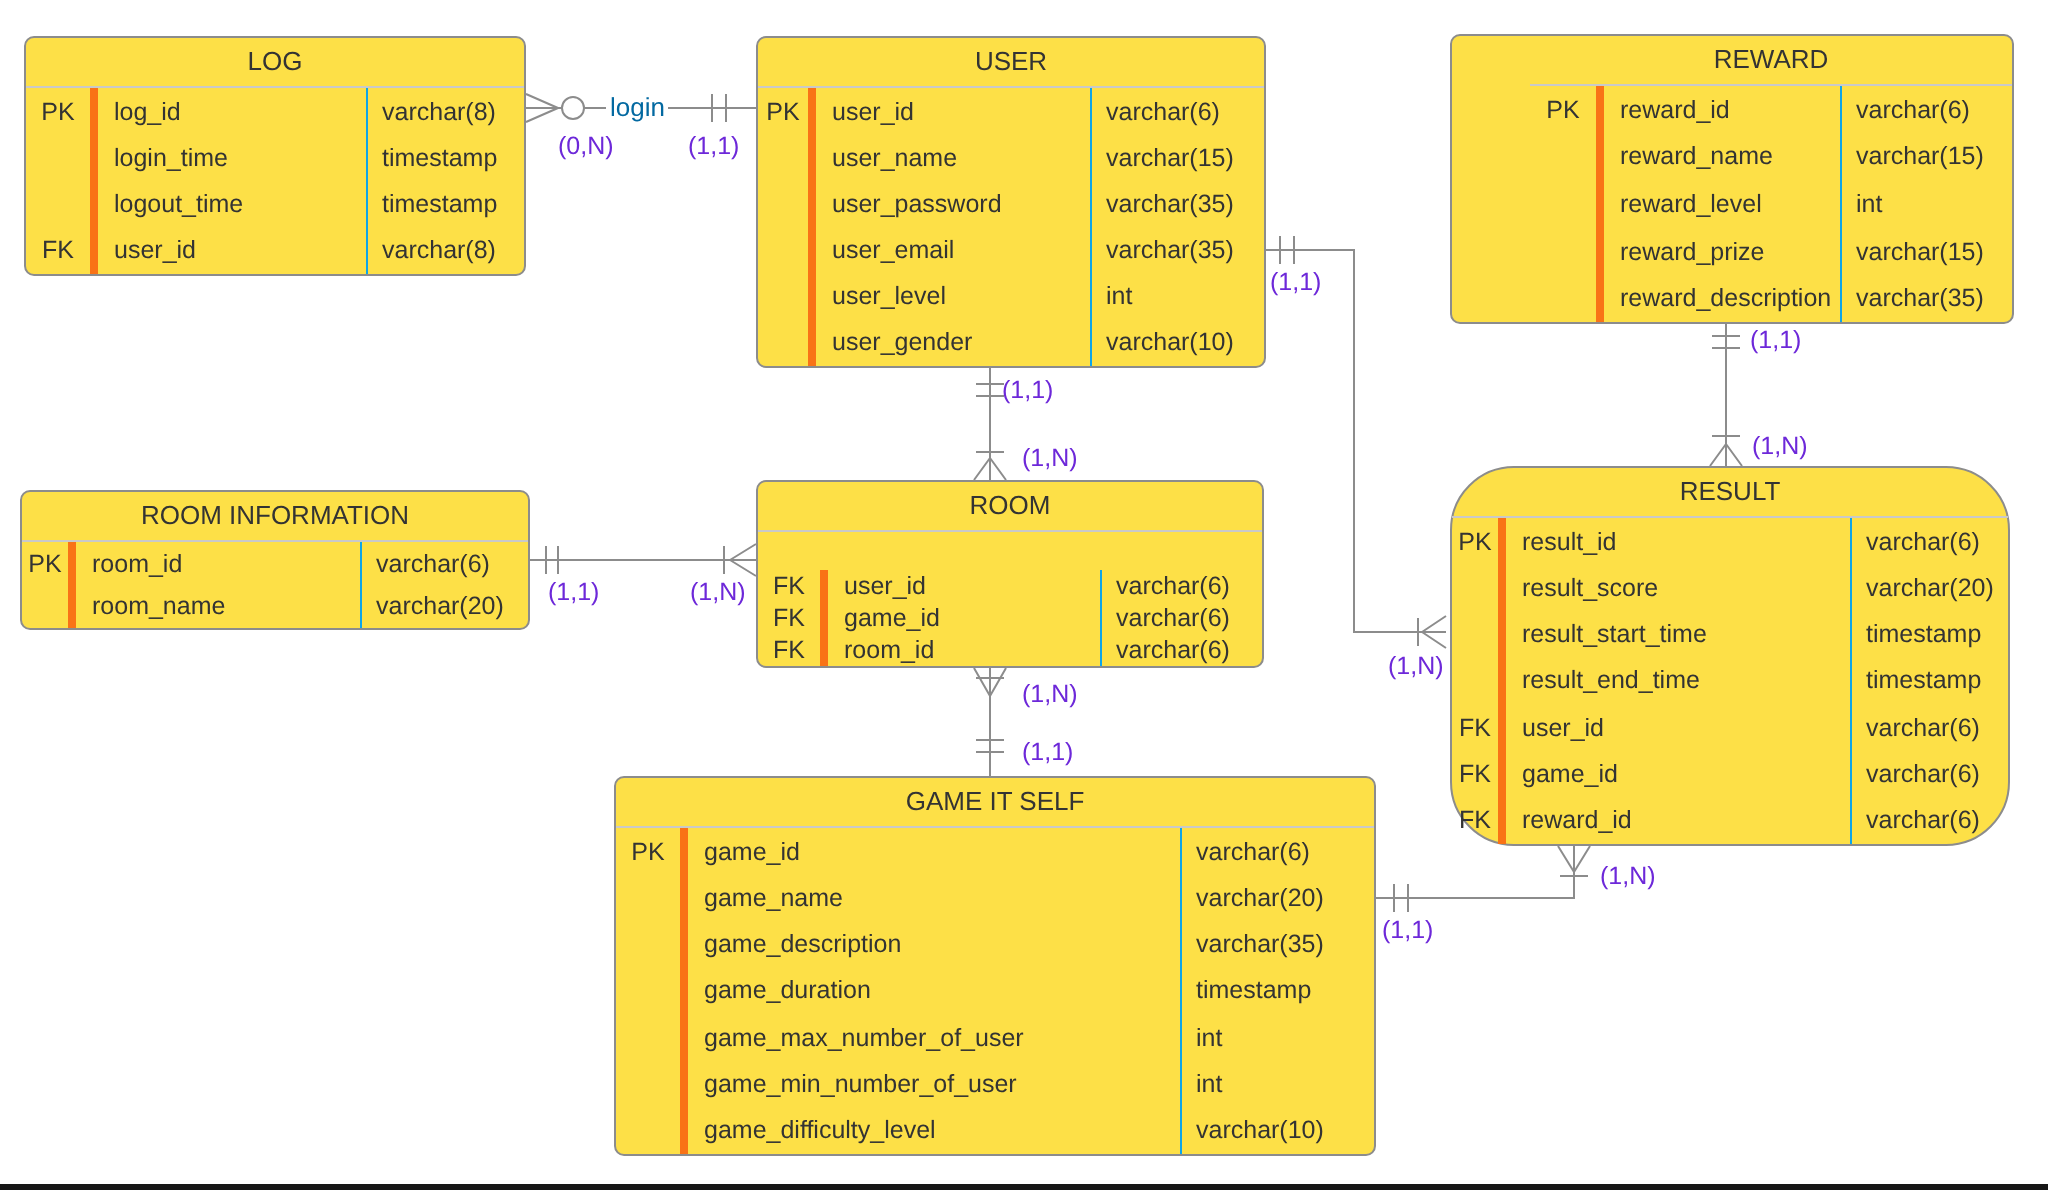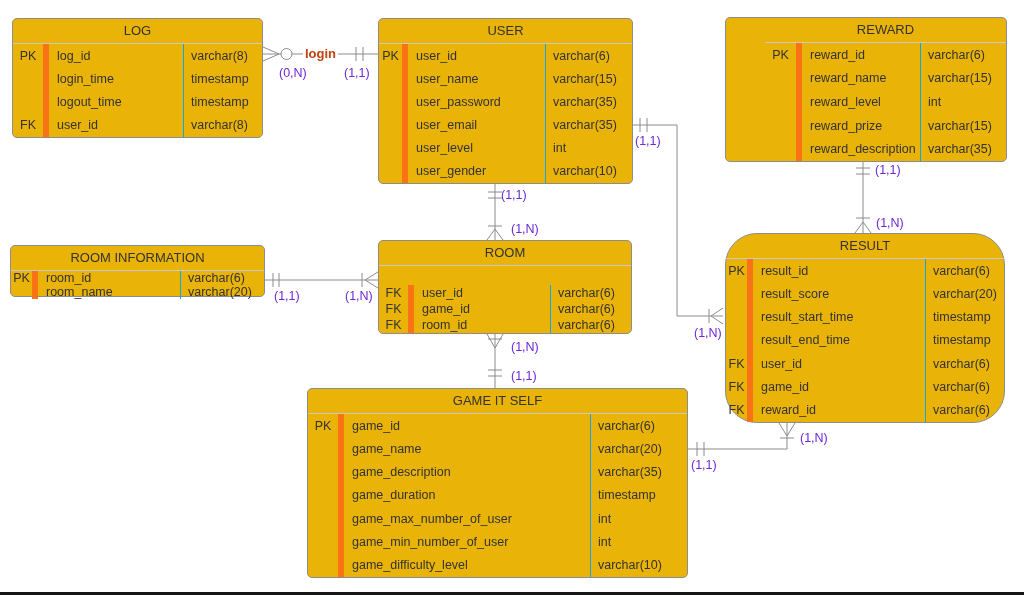--- a/index.html
+++ b/index.html
@@ -4,54 +4,54 @@
 <style>
   html,body{margin:0;padding:0;}
   body{
     width:1024px;height:595px;position:relative;overflow:hidden;
     background:#ffffff;
     font-family:"Liberation Sans","DejaVu Sans",sans-serif;
   }
   #stage{position:absolute;inset:0;}
   svg.wires{position:absolute;left:0;top:0;z-index:1;}
   .entity{
-    position:absolute;background:#eab308;border:1px solid #8c8c8c;border-radius:5px;
+    position:absolute;background:#fde047;border:1px solid #8c8c8c;border-radius:5px;
     display:flex;flex-direction:column;box-sizing:border-box;z-index:2;
   }
   .etitle{
     height:24px;line-height:24px;flex:none;text-align:center;
     font-size:13px;color:#333;border-bottom:1px solid #c9c9c9;
     white-space:nowrap;overflow:hidden;
   }
   .erows{flex:1;display:flex;flex-direction:column;}
   .erow{flex:1;display:flex;align-items:stretch;font-size:12.5px;color:#333;}
   .erow .key{
-    width:var(--kw);flex:none;border-right:6px solid #f97316;
+    width:var(--kw);flex:none;border-right:4px solid #f97316;
     display:flex;align-items:center;justify-content:center;box-sizing:border-box;
   }
   .erow .field{
     flex:1;border-right:1px solid #0ea5e9;display:flex;align-items:center;
     padding-left:8px;box-sizing:border-box;white-space:nowrap;overflow:hidden;
   }
   .erow .type{
     width:var(--tw);flex:none;display:flex;align-items:center;
     padding-left:7px;box-sizing:border-box;white-space:nowrap;
   }
   .e-log{left:12px;top:18px;width:251px;height:120px;--kw:36px;--tw:78px;}
   .e-user{left:378px;top:18px;width:255px;height:166px;--kw:29px;--tw:86px;}
   .e-reward{left:725px;top:17px;width:282px;height:145px;padding-left:39px;--kw:37px;--tw:85px;}
-  .e-roominfo{left:10px;top:245px;width:255px;height:52px;--kw:27px;--tw:83px;}
+  .e-roominfo{left:10px;top:245px;width:255px;height:70px;--kw:27px;--tw:83px;}
   .e-room{left:378px;top:240px;width:254px;height:94px;gap:19px;--kw:35px;--tw:80px;}
   .e-result{left:725px;top:233px;width:280px;height:190px;border-radius:32px;--kw:27px;--tw:78px;}
   .e-game{left:307px;top:388px;width:381px;height:190px;--kw:36px;--tw:96px;}
   .card{
     position:absolute;z-index:3;font-size:12.5px;color:#6d28d9;white-space:nowrap;
   }
   .rel-label{
-    position:absolute;z-index:3;font-size:13px;font-weight:bold;color:#c2410c;
+    position:absolute;z-index:3;font-size:13px;font-weight:normal;color:#0369a1;
     background:#fff;padding:0 2px;white-space:nowrap;
   }
   .bottom-bar{
     position:absolute;left:0;top:592px;width:1024px;height:3px;background:#161616;z-index:4;
   }
 </style>
 </head>
 <body>
 
 <div id="stage">

